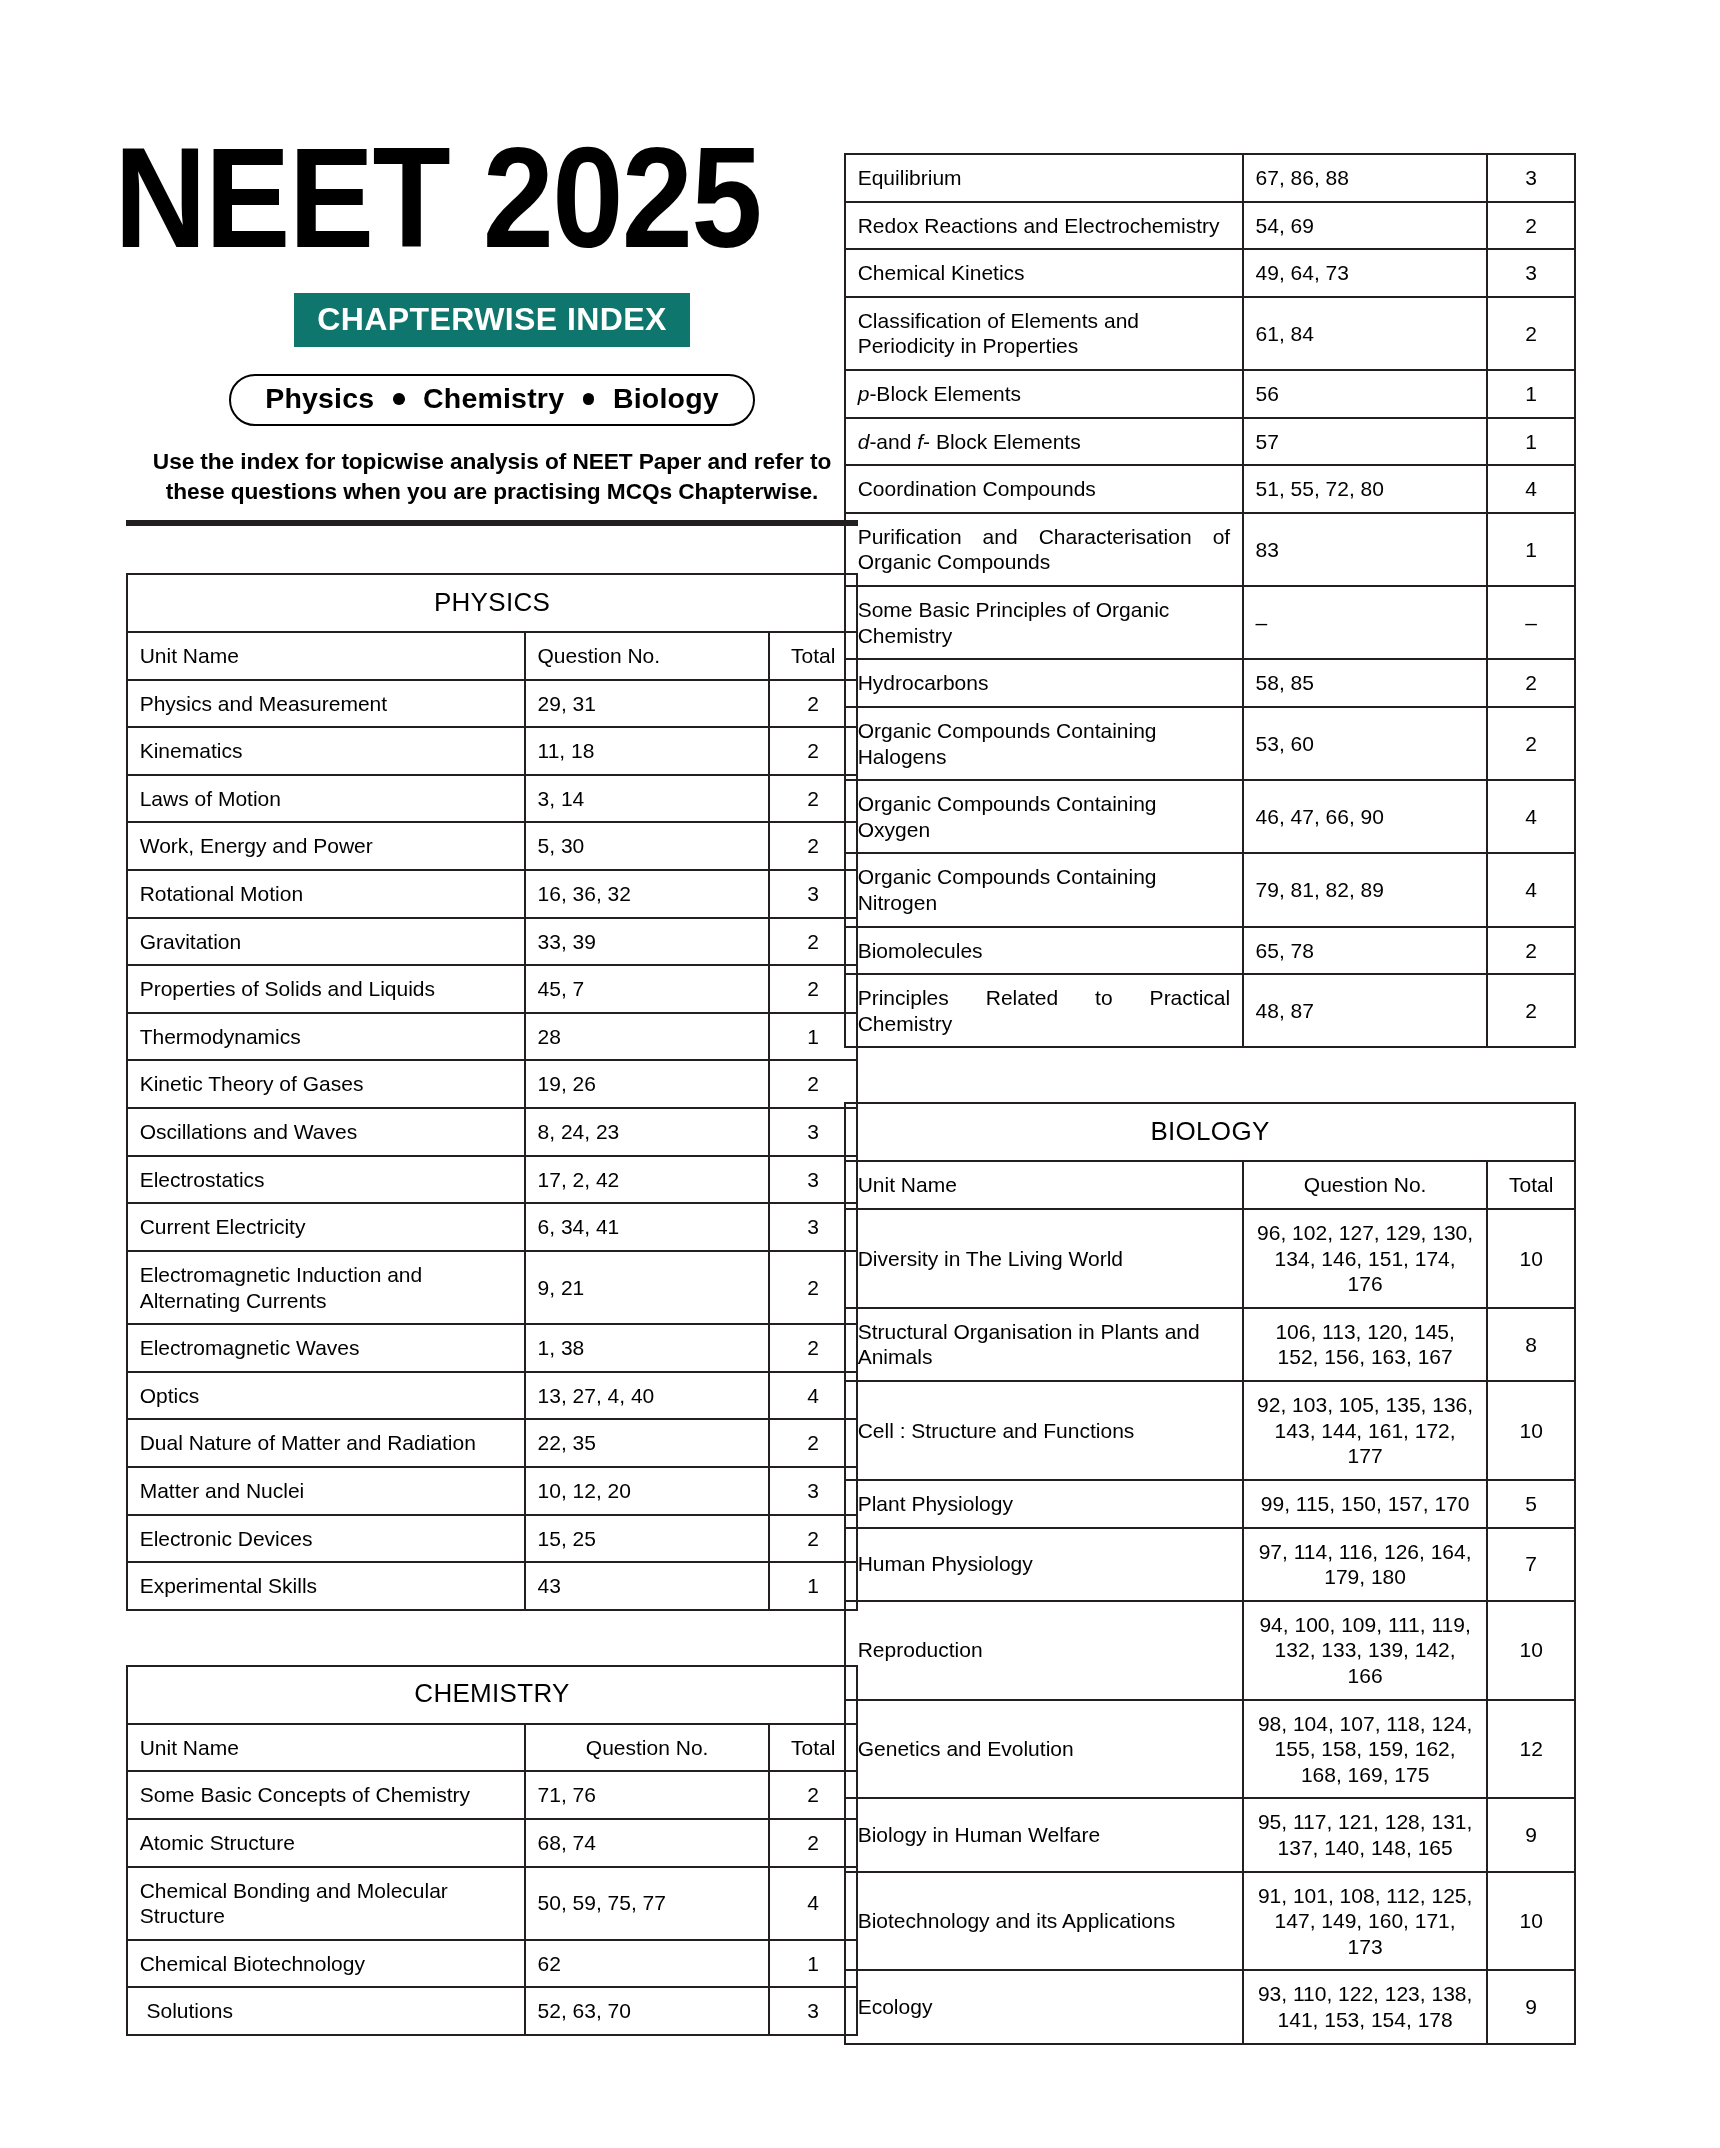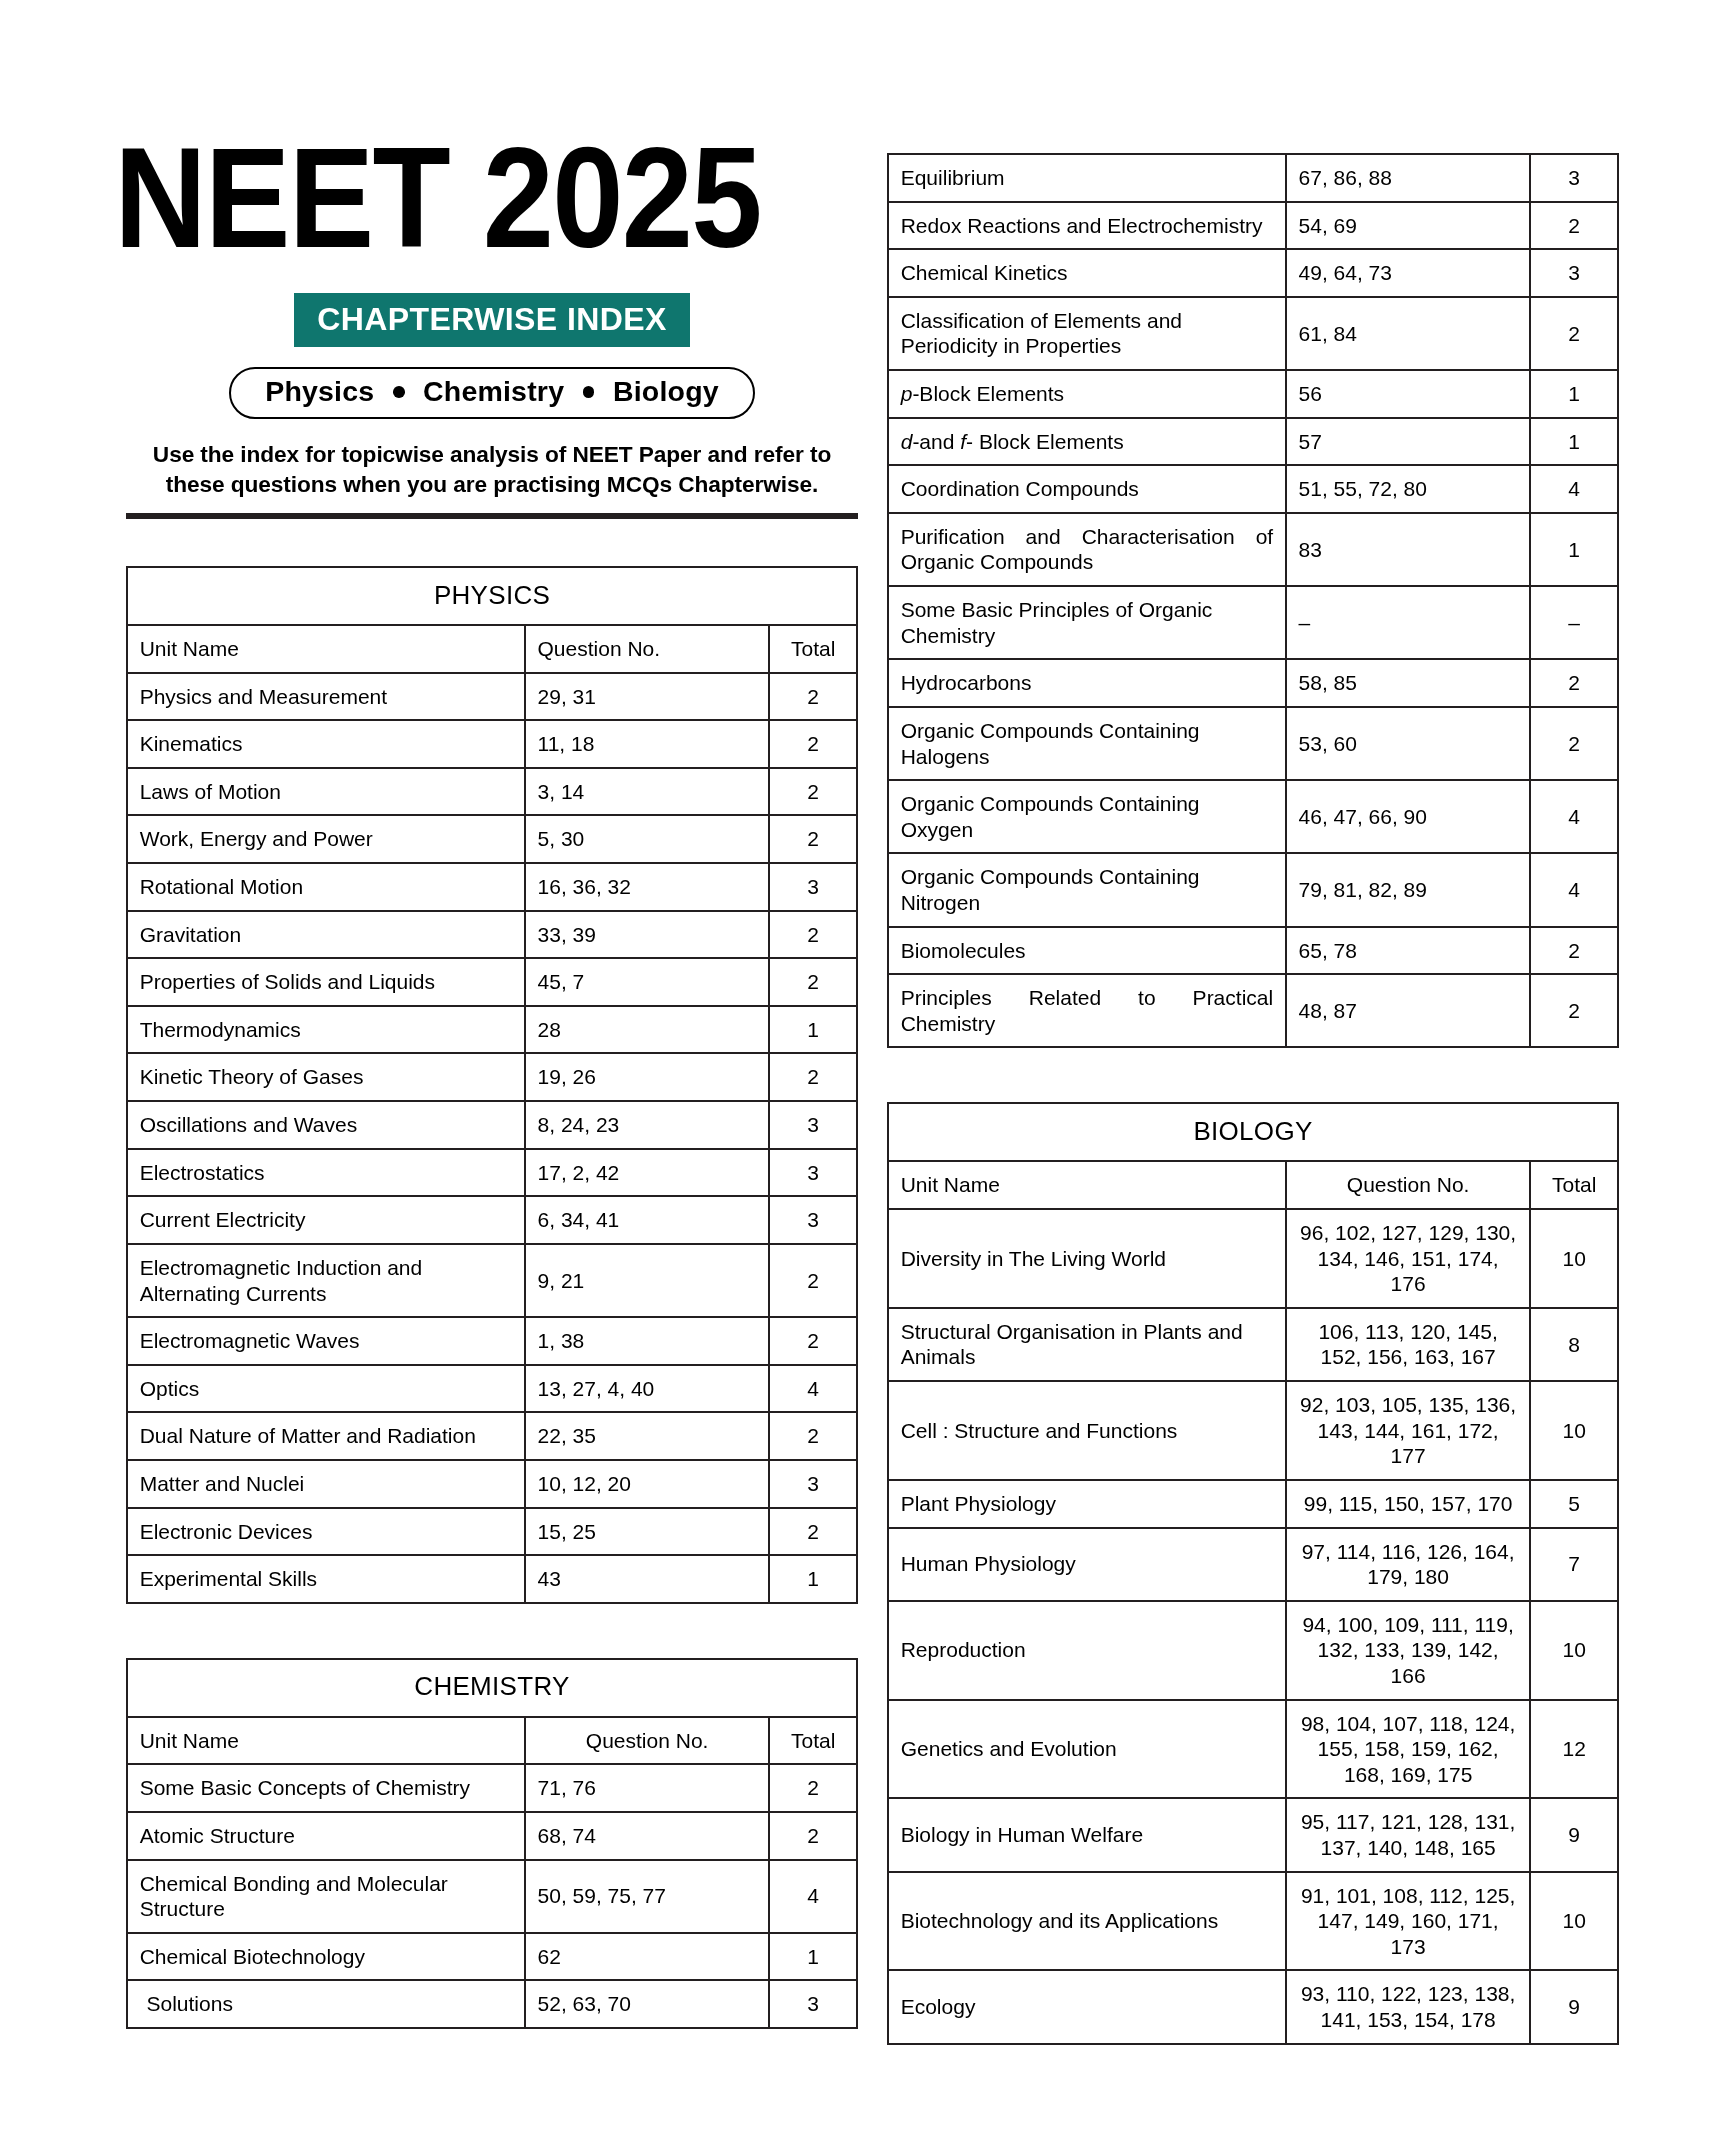--- a/index.html
+++ b/index.html
@@ -8,21 +8,21 @@
     width:1721px; height:2148px;
     background:#ffffff;
     font-family:"Liberation Sans", sans-serif;
     color:#000000;
     overflow:hidden;
   }
   .page { position:relative; width:1700px; height:2148px; padding:0; }
 
   
   .col-left  { position:absolute; left:126px;  top:126px;  width:732px; }
-  .col-right { position:absolute; left:887px; top:153px;  width:732px; }
+  .col-right { position:absolute; left:844px; top:153px;  width:732px; }
 
   
   .masthead { text-align:center; }
   .neet-title {
     font-size:128px;
     font-weight:bold;
     letter-spacing:-1.7px;
     line-height:1.0;
     margin:0 0 0 -11.7px;
     text-align:left;
@@ -33,21 +33,21 @@
   .chapterwise-wrap { margin-top:39px; text-align:center; }
   .chapterwise {
     display:inline-block;
     background:#0f766e;
     color:#ffffff;
     font-size:32px;
     font-weight:bold;
     letter-spacing:0.4px;
     padding:7.6px 23.5px 9.2px 23.5px;
   }
-  .subjects-wrap { margin-top:20px; text-align:center; }
+  .subjects-wrap { margin-top:27px; text-align:center; }
   .subjects {
     display:inline-block;
     border:2.5px solid #000;
     border-radius:34px;
     padding:6.7px 34px 8.4px 34px;
     font-size:28.5px;
     font-weight:bold;
     letter-spacing:0.2px;
   }
   .subjects .bullet {

